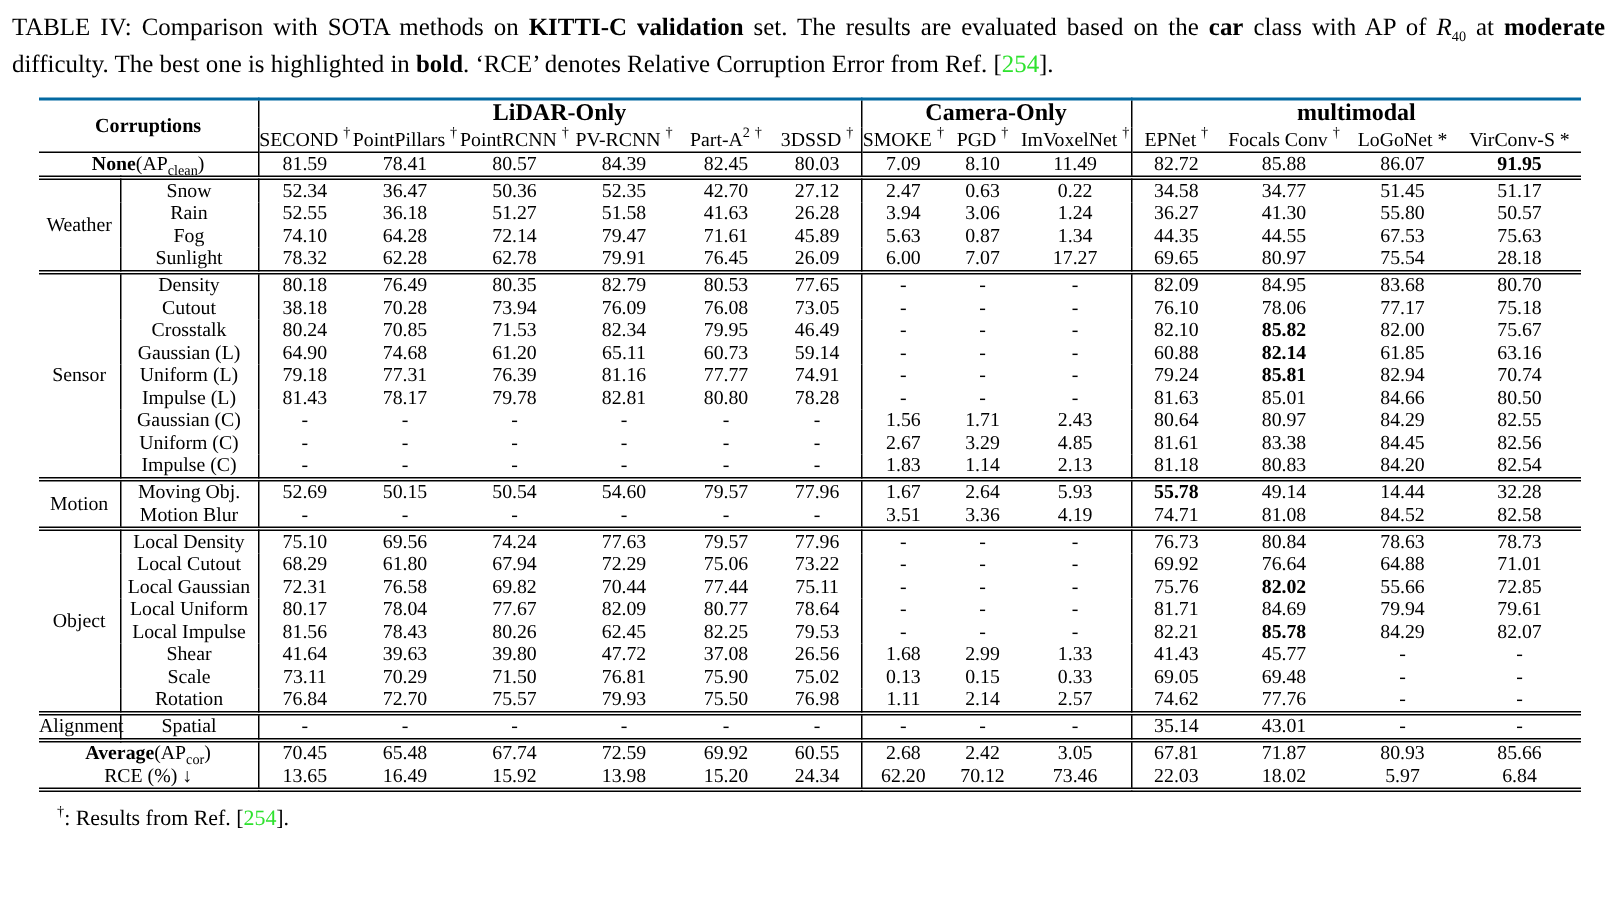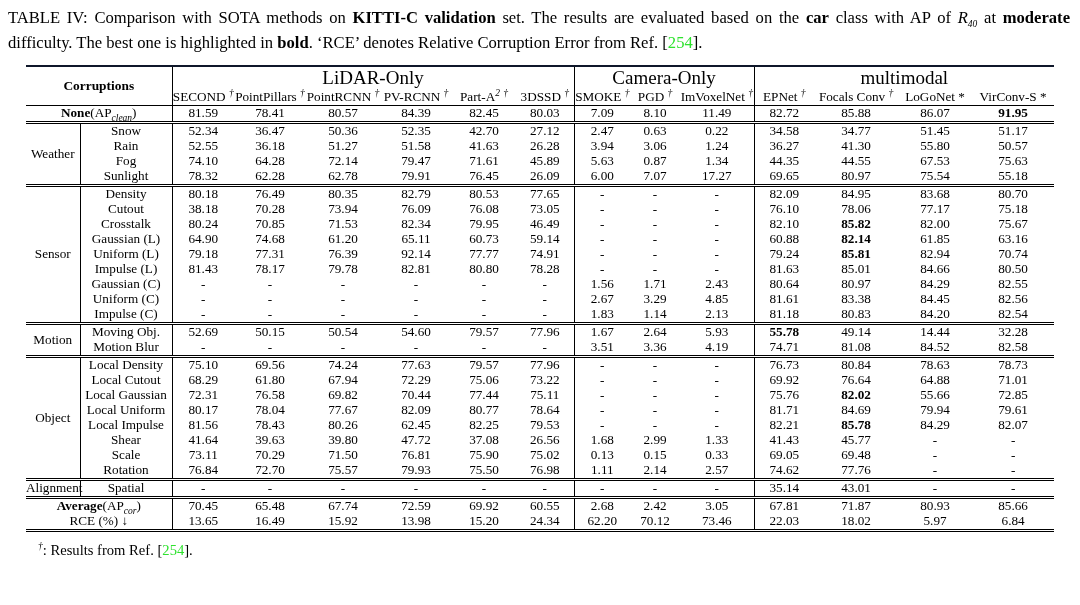--- a/index.html
+++ b/index.html
@@ -10,43 +10,43 @@
   }
   .caption{
     padding:6px 10px 0 8px;
     font-size:16.6px;line-height:1.5;
     text-align:justify;
   }
   sub,sup{line-height:0;}
   table.results{
     border-collapse:collapse;table-layout:fixed;
     margin:9px 0 0 26px;width:1028px;
-    border-top:2px solid #0f172a;
+    border-top:2px solid #0369a1;
     border-bottom:3px double #000;
   }
   table.results thead{
     border-bottom:1px solid #000;
   }
   table.results th{
     font-weight:normal;font-size:13.2px;padding:0;height:16px;
     white-space:nowrap;overflow:visible;text-align:center;
   }
-  table.results th.group-label{font-weight:normal;font-size:19px;margin-top:14px;}
+  table.results th.group-label{font-weight:bold;font-size:16px;margin-top:14px;}
   table.results th.corner{font-weight:bold;font-size:13.4px;}
   table.results td{
     text-align:center;font-size:13.2px;padding:0;height:15px;
     line-height:1.05;white-space:nowrap;
   }
   table.results tbody.sep{border-top:3px double #000;}
   .vl{border-left:1px solid #000;}
   td.best{font-weight:bold;}
   td.cat{font-size:13.2px;}
   td.name{font-size:13.2px;}
   td.row-label-span{font-size:13.2px;}
-  .methods sup, td sub, .seg sup, .seg sub{font-size:9.5px;font-style:italic;}
+  .methods sup, td sub, .seg sup, .seg sub{font-size:9.5px;}
   .footnotes{
     margin:7px 0 8px 38px;
     font-size:14.6px;line-height:1.55;
   }
   .cite{cursor:pointer;}
 </style>
 </head>
 <body>
 
 <div class="caption seg"><span>TABLE IV: Comparison with SOTA methods on </span><span style="font-weight: bold;">KITTI-C validation</span><span> set. The results are evaluated based on the </span><span style="font-weight: bold;">car</span><span> class with AP of </span><span style="font-style: italic;">R</span><sub>40</sub><span> at </span><span style="font-weight: bold;">moderate</span><span> difficulty. The best one is highlighted in </span><span style="font-weight: bold;">bold</span><span>. ‘RCE’ denotes Relative Corruption Error from Ref. [</span><span class="cite" style="color: rgb(46, 226, 46);">254</span><span>].</span></div>
@@ -167,21 +167,21 @@
         <td>62.78</td>
         <td>79.91</td>
         <td>76.45</td>
         <td>26.09</td>
         <td class="vl">6.00</td>
         <td>7.07</td>
         <td>17.27</td>
         <td class="vl">69.65</td>
         <td>80.97</td>
         <td>75.54</td>
-        <td>55.18</td>
+        <td>28.18</td>
       </tr>
     </tbody>
     <tbody class="sep">
       <tr>
         <td class="cat" rowspan="9">Sensor</td>
         <td class="name vl">Density</td>
         <td class="vl">80.18</td>
         <td>76.49</td>
         <td>80.35</td>
         <td>82.79</td>
@@ -241,21 +241,21 @@
         <td class="vl">60.88</td>
         <td class="best">82.14</td>
         <td>61.85</td>
         <td>63.16</td>
       </tr>
       <tr>
         <td class="name vl">Uniform (L)</td>
         <td class="vl">79.18</td>
         <td>77.31</td>
         <td>76.39</td>
-        <td>92.14</td>
+        <td>81.16</td>
         <td>77.77</td>
         <td>74.91</td>
         <td class="vl">-</td>
         <td>-</td>
         <td>-</td>
         <td class="vl">79.24</td>
         <td class="best">85.81</td>
         <td>82.94</td>
         <td>70.74</td>
       </tr>

